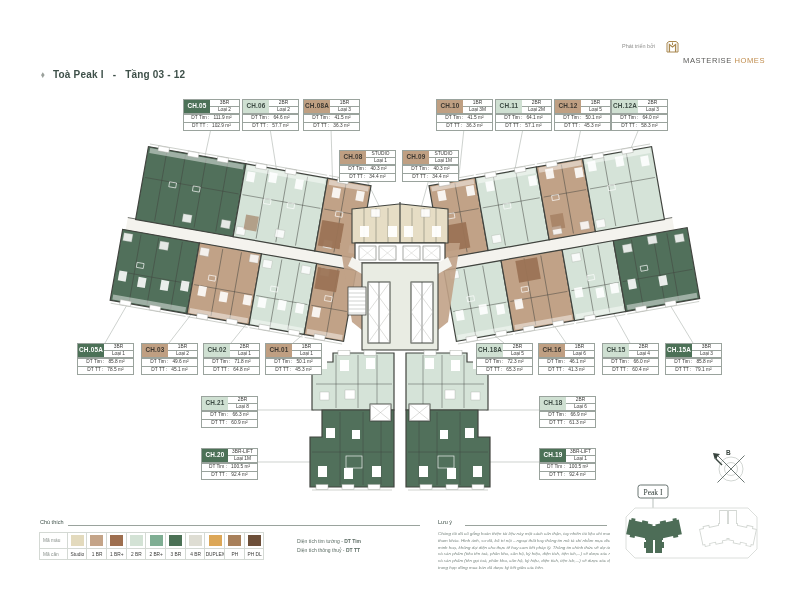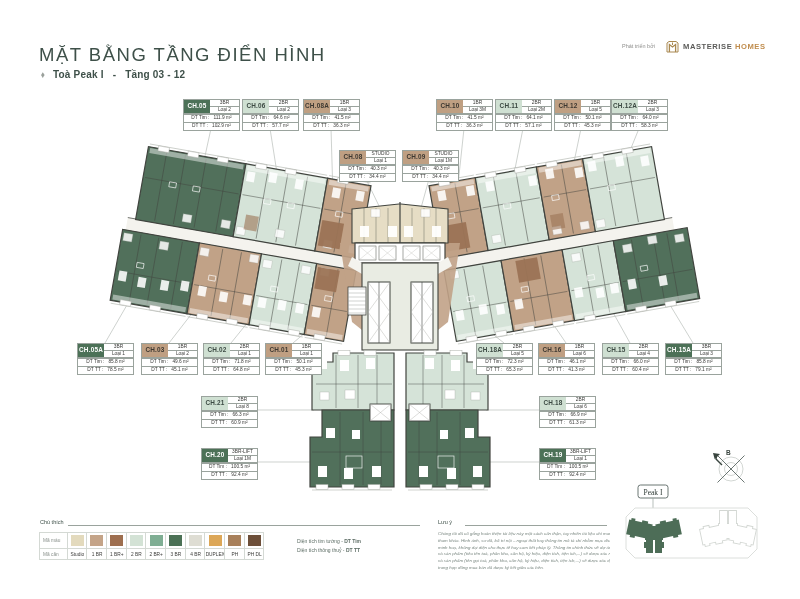--- a/index.html
+++ b/index.html
@@ -11,35 +11,34 @@
 .ct{background:#bf9f82;color:#3d3831}
 .ub .tt{flex:1;display:flex;flex-direction:column}
 .ub .tt em{font-style:normal;flex:1;display:flex;align-items:center;justify-content:center}
 .ub .tt em:first-child{border-bottom:1px solid #9aa39d}
 .ub .r{display:flex;height:7px;border-top:1px solid #9aa39d;align-items:center;justify-content:center;gap:4px}
 .ub .r b{font-weight:normal}
 </style></head>
 <body>
 <div id="page">
 
-<div style="position:absolute;left:39px;top:44px;font-size:18.5px;letter-spacing:1.5px;color:#3e5049;font-weight:400">MẶT BẰNG TẦNG ĐIỂN HÌNH</div>
 
 <div style="position:absolute;left:41px;top:70px;font-size:7.5px;color:#9aa09b;transform:scaleX(.62);transform-origin:left">◆</div>
 
 <div style="position:absolute;left:53px;top:69px;font-size:10px;font-weight:bold;letter-spacing:.2px;color:#3e5049">Toà Peak I&nbsp;&nbsp;&nbsp;-&nbsp;&nbsp;&nbsp;Tầng 03 - 12</div>
 
 <div style="position:absolute;left:622px;top:43px;font-size:5.5px;color:#8f8f8d">Phát triển bởi</div>
 
 <svg style="position:absolute;left:666px;top:41px" width="13" height="12" viewBox="0 0 13 12">
 <path d="M1 2 L1 11 L12 11 L12 2 L10 0.5 L3 0.5 Z" fill="none" stroke="#a98850" stroke-width="1"></path>
 <path d="M3.4 11 V3.5 L6.5 6 L9.6 3.5 V11" fill="none" stroke="#a98850" stroke-width="1.3"></path>
 <path d="M6.5 1.5 V4" stroke="#a98850" stroke-width="1"></path>
 </svg>
 
-<div style="position:absolute;left:683px;top:42px;font-size:7.6px;font-weight:bold;letter-spacing:.55px;color:#5b5b59">MASTERISE <span style="color:#c08d4e">HOMES</span></div>
+<div style="position:absolute;left:683px;top:56px;font-size:7.6px;font-weight:normal;letter-spacing:.55px;color:#5b5b59">MASTERISE <span style="color:#c08d4e">HOMES</span></div>
 
 <svg id="plan" style="position:absolute;left:0;top:0" width="800" height="599" viewBox="0 0 800 599">
 
 <path d="M211 128.5 L205 156 M270 128.5 L277 173 M331 128.5 L333 196 M366 179 L380 208 M429 179 L421 208 M464 128.5 L457 194 M523 128.5 L512 184 M581 128.5 L574 162 M639 128.5 L627 158 M105 343 L131 298 M169 343 L193 312 M231 343 L248 322 M293 343 L306 332 M504 343 L490 332 M566 343 L549 318 M630 343 L610 307 M693 343 L667 300 M257 410 L314 410 M539 410 L486 410 M257 462 L312 462 M539 462 L488 462" stroke="#b9beba" stroke-width="0.7" fill="none"></path>
 
 <g transform="translate(365,266) rotate(10)">
 
 <rect x="-242" y="-6.5" width="245" height="13" fill="#f4f3ee"></rect>
 <line x1="-242" y1="-6.5" x2="3" y2="-6.5" stroke="#41443f" stroke-width="0.7"></line>
 <line x1="-242" y1="6.5" x2="3" y2="6.5" stroke="#41443f" stroke-width="0.7"></line>

